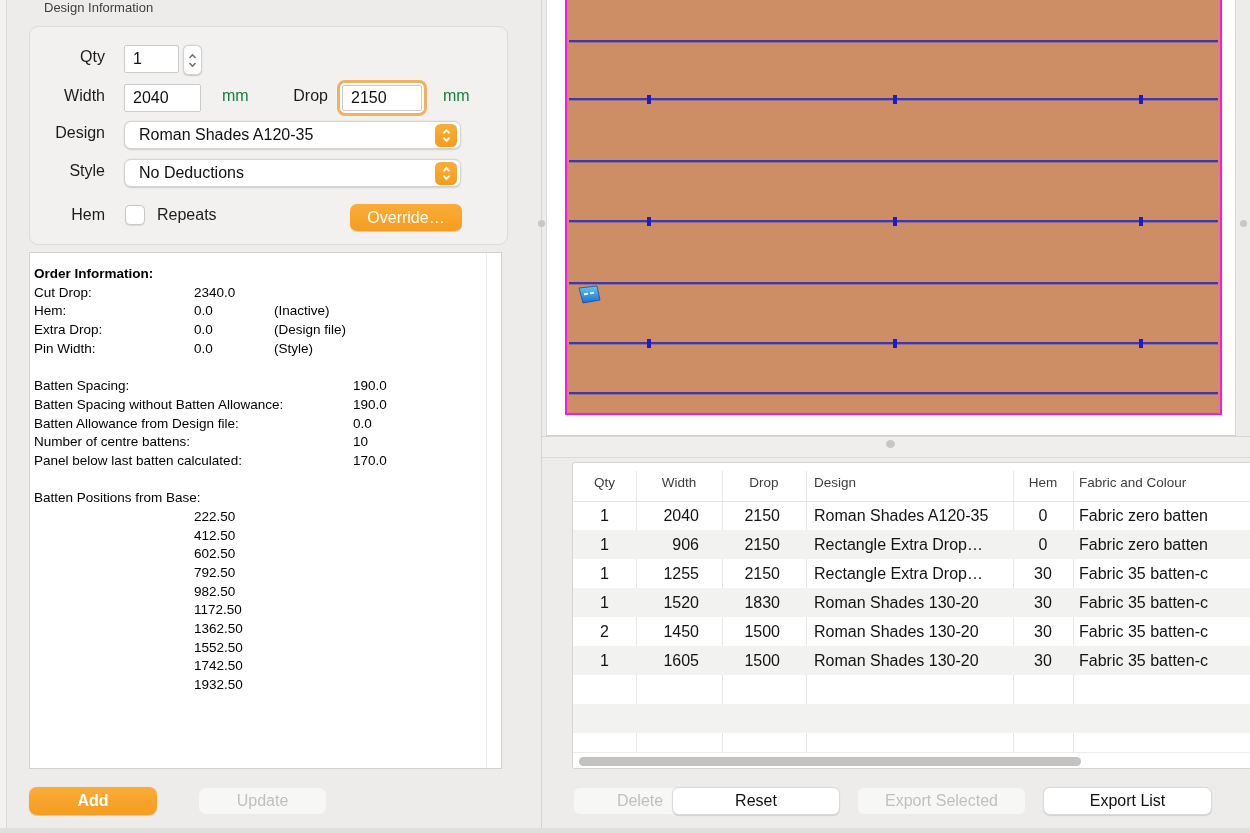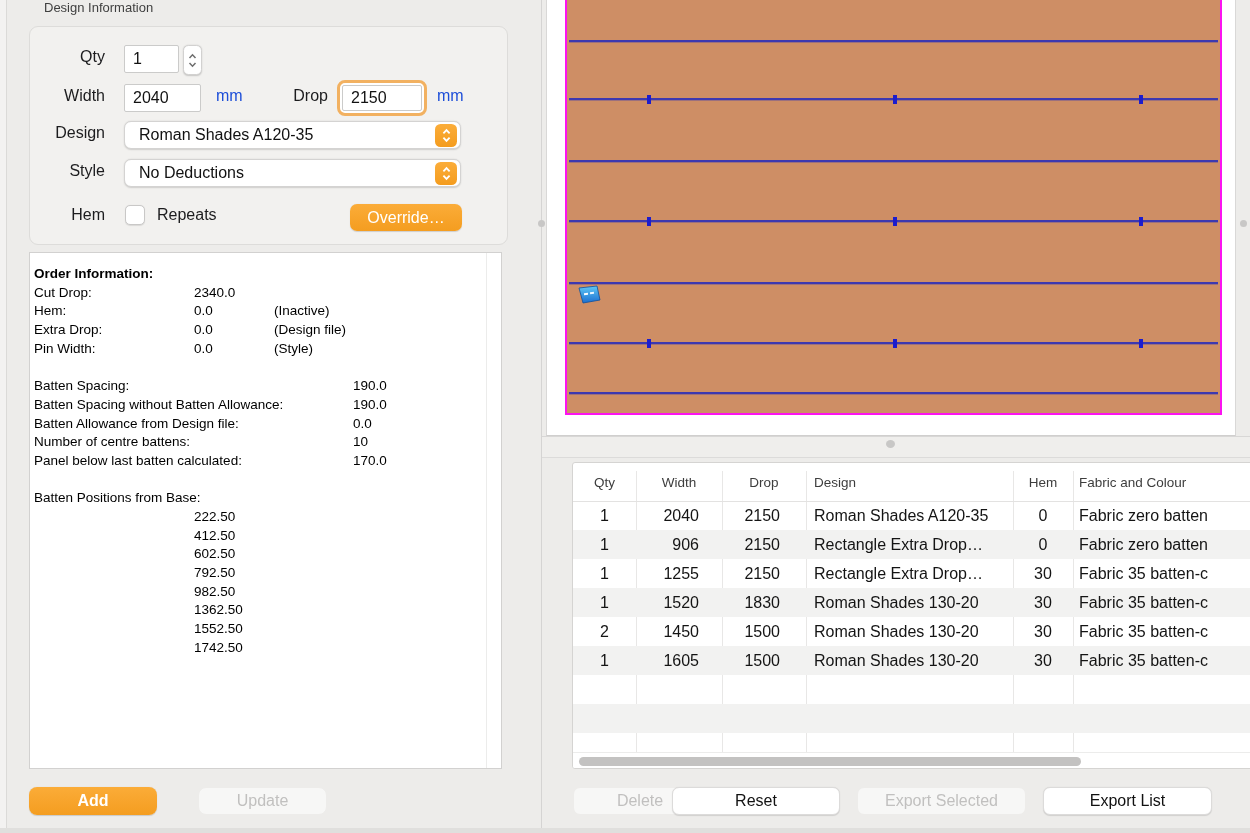--- a/index.html
+++ b/index.html
@@ -15,21 +15,21 @@
   .left-edge{left:0;top:0;width:6px;height:833px;background:#f3f2f1;border-right:1px solid #dbdad8;}
   .v-divider{left:541px;top:0;width:1px;height:833px;background:#d5d4d3;}
   .bottom-band{left:0;top:828px;width:1250px;height:5px;background:#e0dfdd;}
 
   .panel-title{left:44px;top:0;font-size:13px;color:#3f3f3f;}
   .group-box{left:29px;top:26px;width:477px;height:217px;background:#f2f1ef;border:1px solid #dddcda;border-radius:9px;}
 
   .form-label{font-size:16px;color:#1c1c1e;text-align:right;}
   .field{background:#fff;border:1px solid #cbcbca;border-radius:2px;font-size:16px;color:#111;
          padding:0 0 0 8px;box-sizing:border-box;outline:none;font-family:inherit;}
-  .unit{font-size:16px;color:#1d4ed8;}
+  .unit{font-size:16px;color:#15803d;margin-left:6px;}
 
   .focus-ring{border:3px solid #f2b161;border-radius:8px;background:#fff;}
 
   .popup{background:#fff;border:1px solid #d4d3d2;border-radius:7px;box-shadow:0 .5px 1.5px rgba(0,0,0,.15);
          font-size:16px;color:#111;display:flex;align-items:center;padding-left:14px;box-sizing:border-box;cursor:default;}
   .popup-stepper{position:absolute;right:3px;top:2px;width:22px;height:23px;border-radius:5.5px;
          background:linear-gradient(#fbad3a,#f49c1e);display:flex;align-items:center;justify-content:center;}
   .qty-stepper{left:183px;top:45px;width:17px;height:28px;border:1px solid #d2d1d0;border-radius:5.5px;background:#fff;
          box-shadow:0 .5px 1.5px rgba(0,0,0,.18);display:flex;flex-direction:column;align-items:center;justify-content:center;gap:1px;}
   .checkbox{left:125px;top:205px;width:18px;height:18px;background:#fff;border:1px solid #c9c8c7;border-radius:5px;
@@ -187,27 +187,33 @@
       <div class="order-line">
         <div class="val1">602.50</div>
       </div>
       <div class="order-line">
         <div class="val1">792.50</div>
       </div>
       <div class="order-line">
         <div class="val1">982.50</div>
       </div>
       <div class="order-line">
+        <div class="val1">1172.50</div>
+      </div>
+      <div class="order-line">
         <div class="val1">1362.50</div>
       </div>
       <div class="order-line">
         <div class="val1">1552.50</div>
       </div>
       <div class="order-line">
         <div class="val1">1742.50</div>
+      </div>
+      <div class="order-line">
+        <div class="val1">1932.50</div>
       </div>
     </div>
 </div>
 
 <div class="abs btn btn-orange" style="left:29px;top:787px;width:128px;height:28px;border-radius:8px;">Add</div>
 <div class="abs btn btn-disabled" style="left:198px;top:787px;width:129px;height:28px;border-radius:8px;">Update</div>
 
 <div class="abs preview-panel" id="preview-panel">
   <div class="fabric" id="fabric-rect" style="background: rgb(206, 142, 101); border: 2px solid rgb(251, 19, 240);">
     <svg style="position:absolute;left:11px;top:291px;" width="24" height="20">

